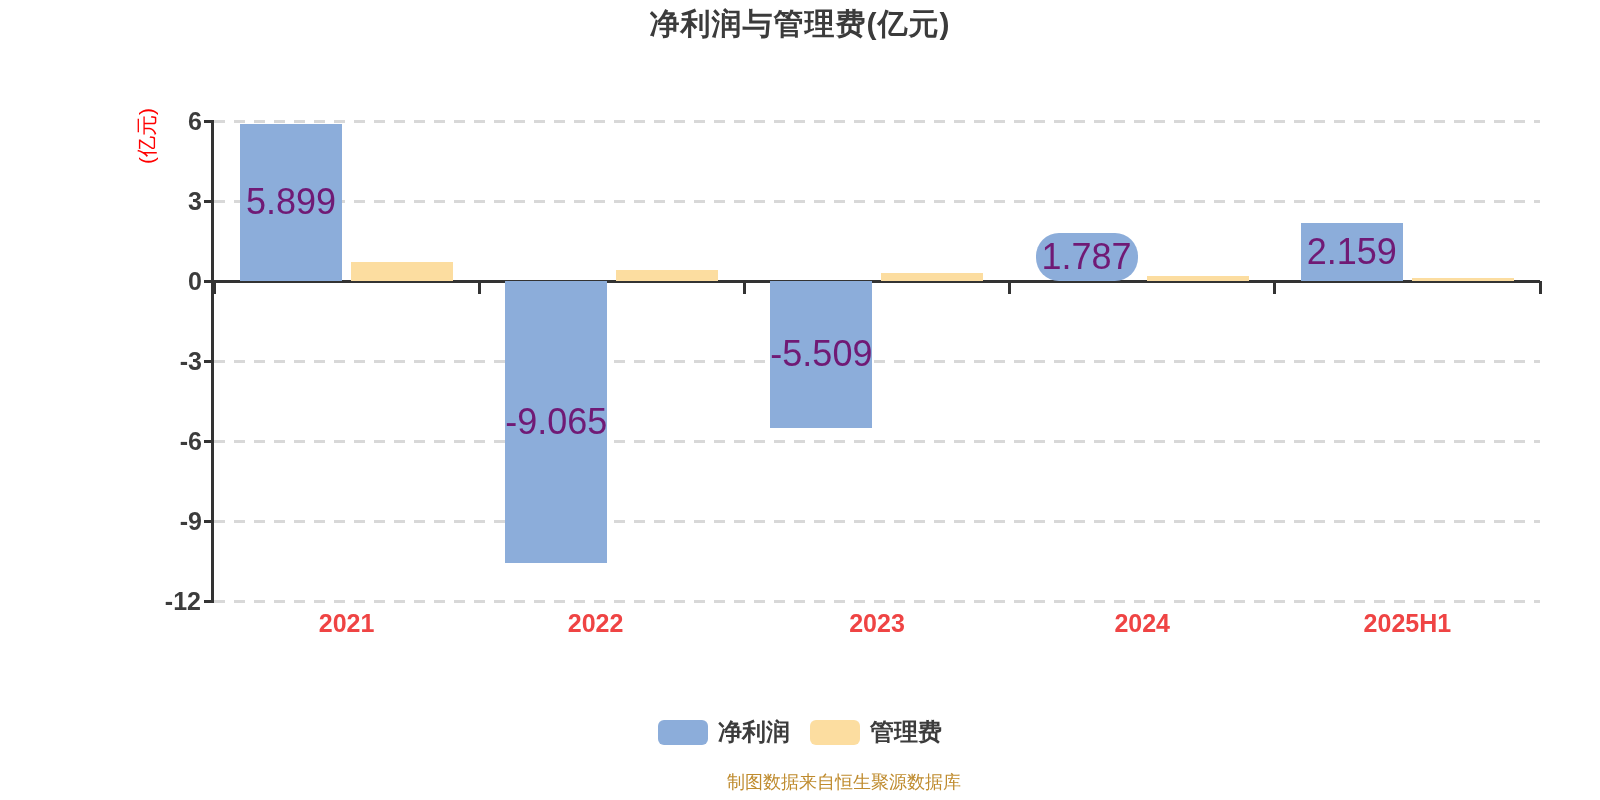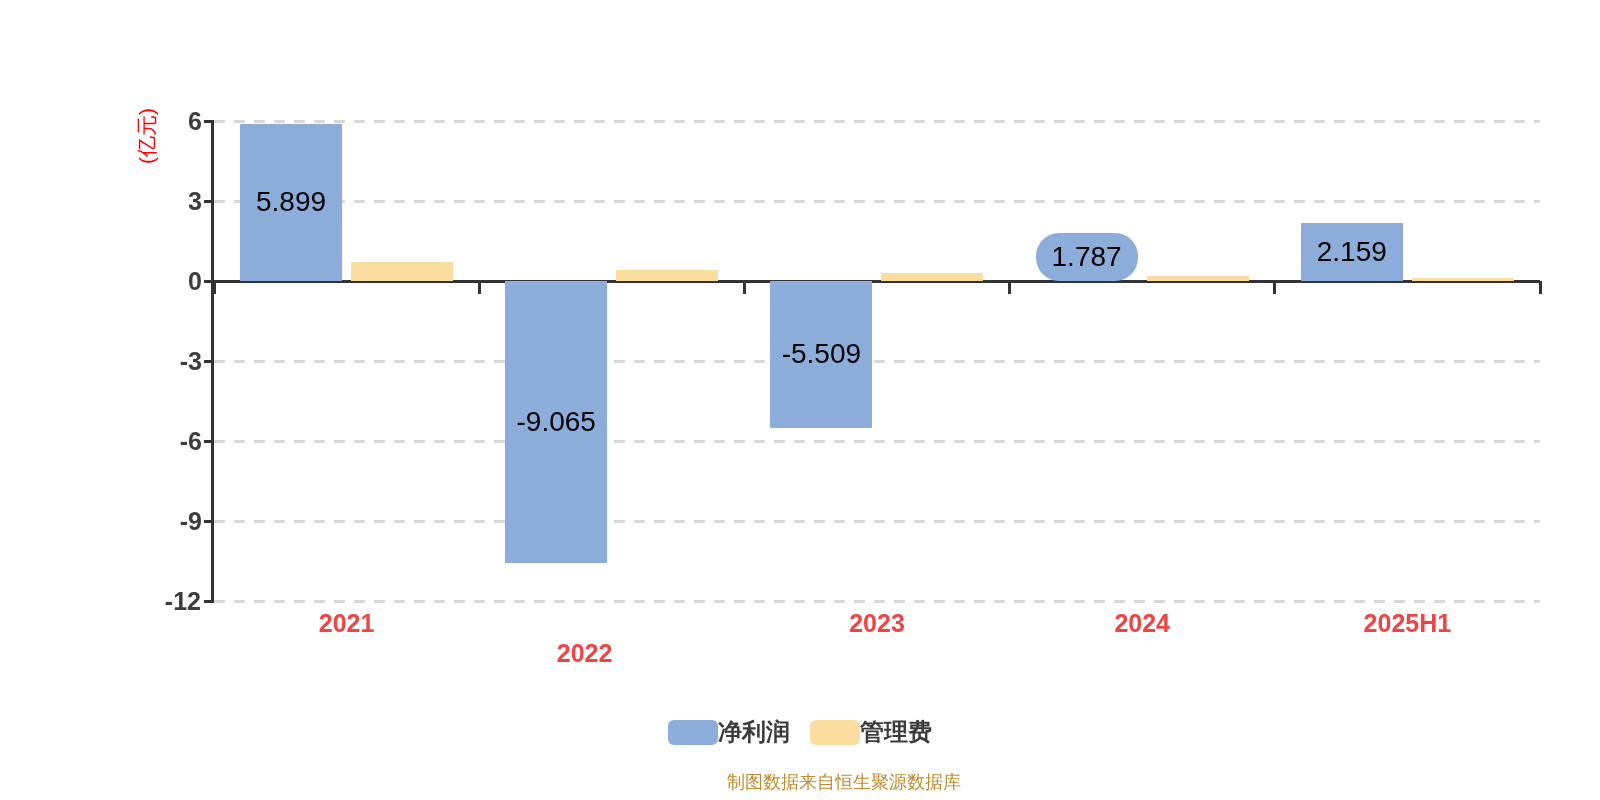--- a/index.html
+++ b/index.html
@@ -66,36 +66,37 @@
   }
   .bar {
     position: absolute;
   }
   .bar-value-label {
     position: absolute;
     inset: 0;
     display: flex;
     align-items: center;
     justify-content: center;
-    font-size: 28px;
-    color: #000000;
+    font-size: 36px;
+    color: #701a75;
     white-space: nowrap;
   }
   .legend {
     position: absolute;
     left: 0; top: 716px;
     width: 100%;
     display: flex;
     justify-content: center;
     align-items: center;
     gap: 20px;
   }
   .legend-item {
     display: flex;
     align-items: center;
+    gap: 10px;
     cursor: pointer;
   }
   .legend-swatch {
     width: 50px;
     height: 25px;
     border-radius: 6px;
   }
   .legend-label {
     font-size: 24px;
     font-weight: 700;
@@ -108,20 +109,21 @@
     text-align: center;
     font-size: 18px;
     color: #bf8b2e;
     padding-left: 44px;
   }
 </style>
 </head>
 <body>
 
 <div id="stage" style="background: rgb(255, 255, 255);">
+  <div class="chart-title" style="color: rgb(59, 59, 59);">净利润与管理费(亿元)</div>
   <div class="y-axis-title" style="color: rgb(255, 0, 0);">(亿元)</div>
   <div id="plot">
       <div class="gridline" style="left: 214px; top: 119.5px; width: 1326px;"></div>
       <div class="tick" style="left: 204px; top: 119.5px; width: 10px; height: 3px;"></div>
       <div class="y-tick-label" style="left: 110px; top: 105px;">6</div>
       <div class="gridline" style="left: 214px; top: 199.5px; width: 1326px;"></div>
       <div class="tick" style="left: 204px; top: 199.5px; width: 10px; height: 3px;"></div>
       <div class="y-tick-label" style="left: 110px; top: 185px;">3</div>
       <div class="zero-line" style="left: 214px; top: 279.5px; width: 1326px; height: 3px;"></div>
       <div class="tick" style="left: 204px; top: 279.5px; width: 10px; height: 3px;"></div>
@@ -159,21 +161,21 @@
       </div>
       <div class="bar" style="left: 1300.8px; top: 223.4px; width: 102px; height: 57.6px; background: rgb(140, 173, 218);">
         <div class="bar-value-label">2.159</div>
       </div>
       <div class="bar" style="left: 351px; top: 262.3px; width: 102px; height: 18.7px; background: rgb(252, 221, 160);"></div>
       <div class="bar" style="left: 616.2px; top: 270.3px; width: 102px; height: 10.7px; background: rgb(252, 221, 160);"></div>
       <div class="bar" style="left: 881.4px; top: 273px; width: 102px; height: 8px; background: rgb(252, 221, 160);"></div>
       <div class="bar" style="left: 1146.6px; top: 275.7px; width: 102px; height: 5.3px; background: rgb(252, 221, 160);"></div>
       <div class="bar" style="left: 1411.8px; top: 278.3px; width: 102px; height: 2.7px; background: rgb(252, 221, 160);"></div>
       <div class="x-axis-label" style="left: 214px; top: 607px; width: 265.2px;">2021</div>
-      <div class="x-axis-label" style="left: 452px; top: 607px; width: 265.2px; margin-top: 30px;">2022</div>
+      <div class="x-axis-label" style="left: 463px; top: 607px; width: 265.2px;">2022</div>
       <div class="x-axis-label" style="left: 744.4px; top: 607px; width: 265.2px;">2023</div>
       <div class="x-axis-label" style="left: 1009.6px; top: 607px; width: 265.2px;">2024</div>
       <div class="x-axis-label" style="left: 1274.8px; top: 607px; width: 265.2px;">2025H1</div>
     </div>
   <div class="legend" id="legend">
       <div class="legend-item">
         <div class="legend-swatch" style="background: rgb(140, 173, 218);"></div>
         <div class="legend-label">净利润</div>
       </div>
       <div class="legend-item">

